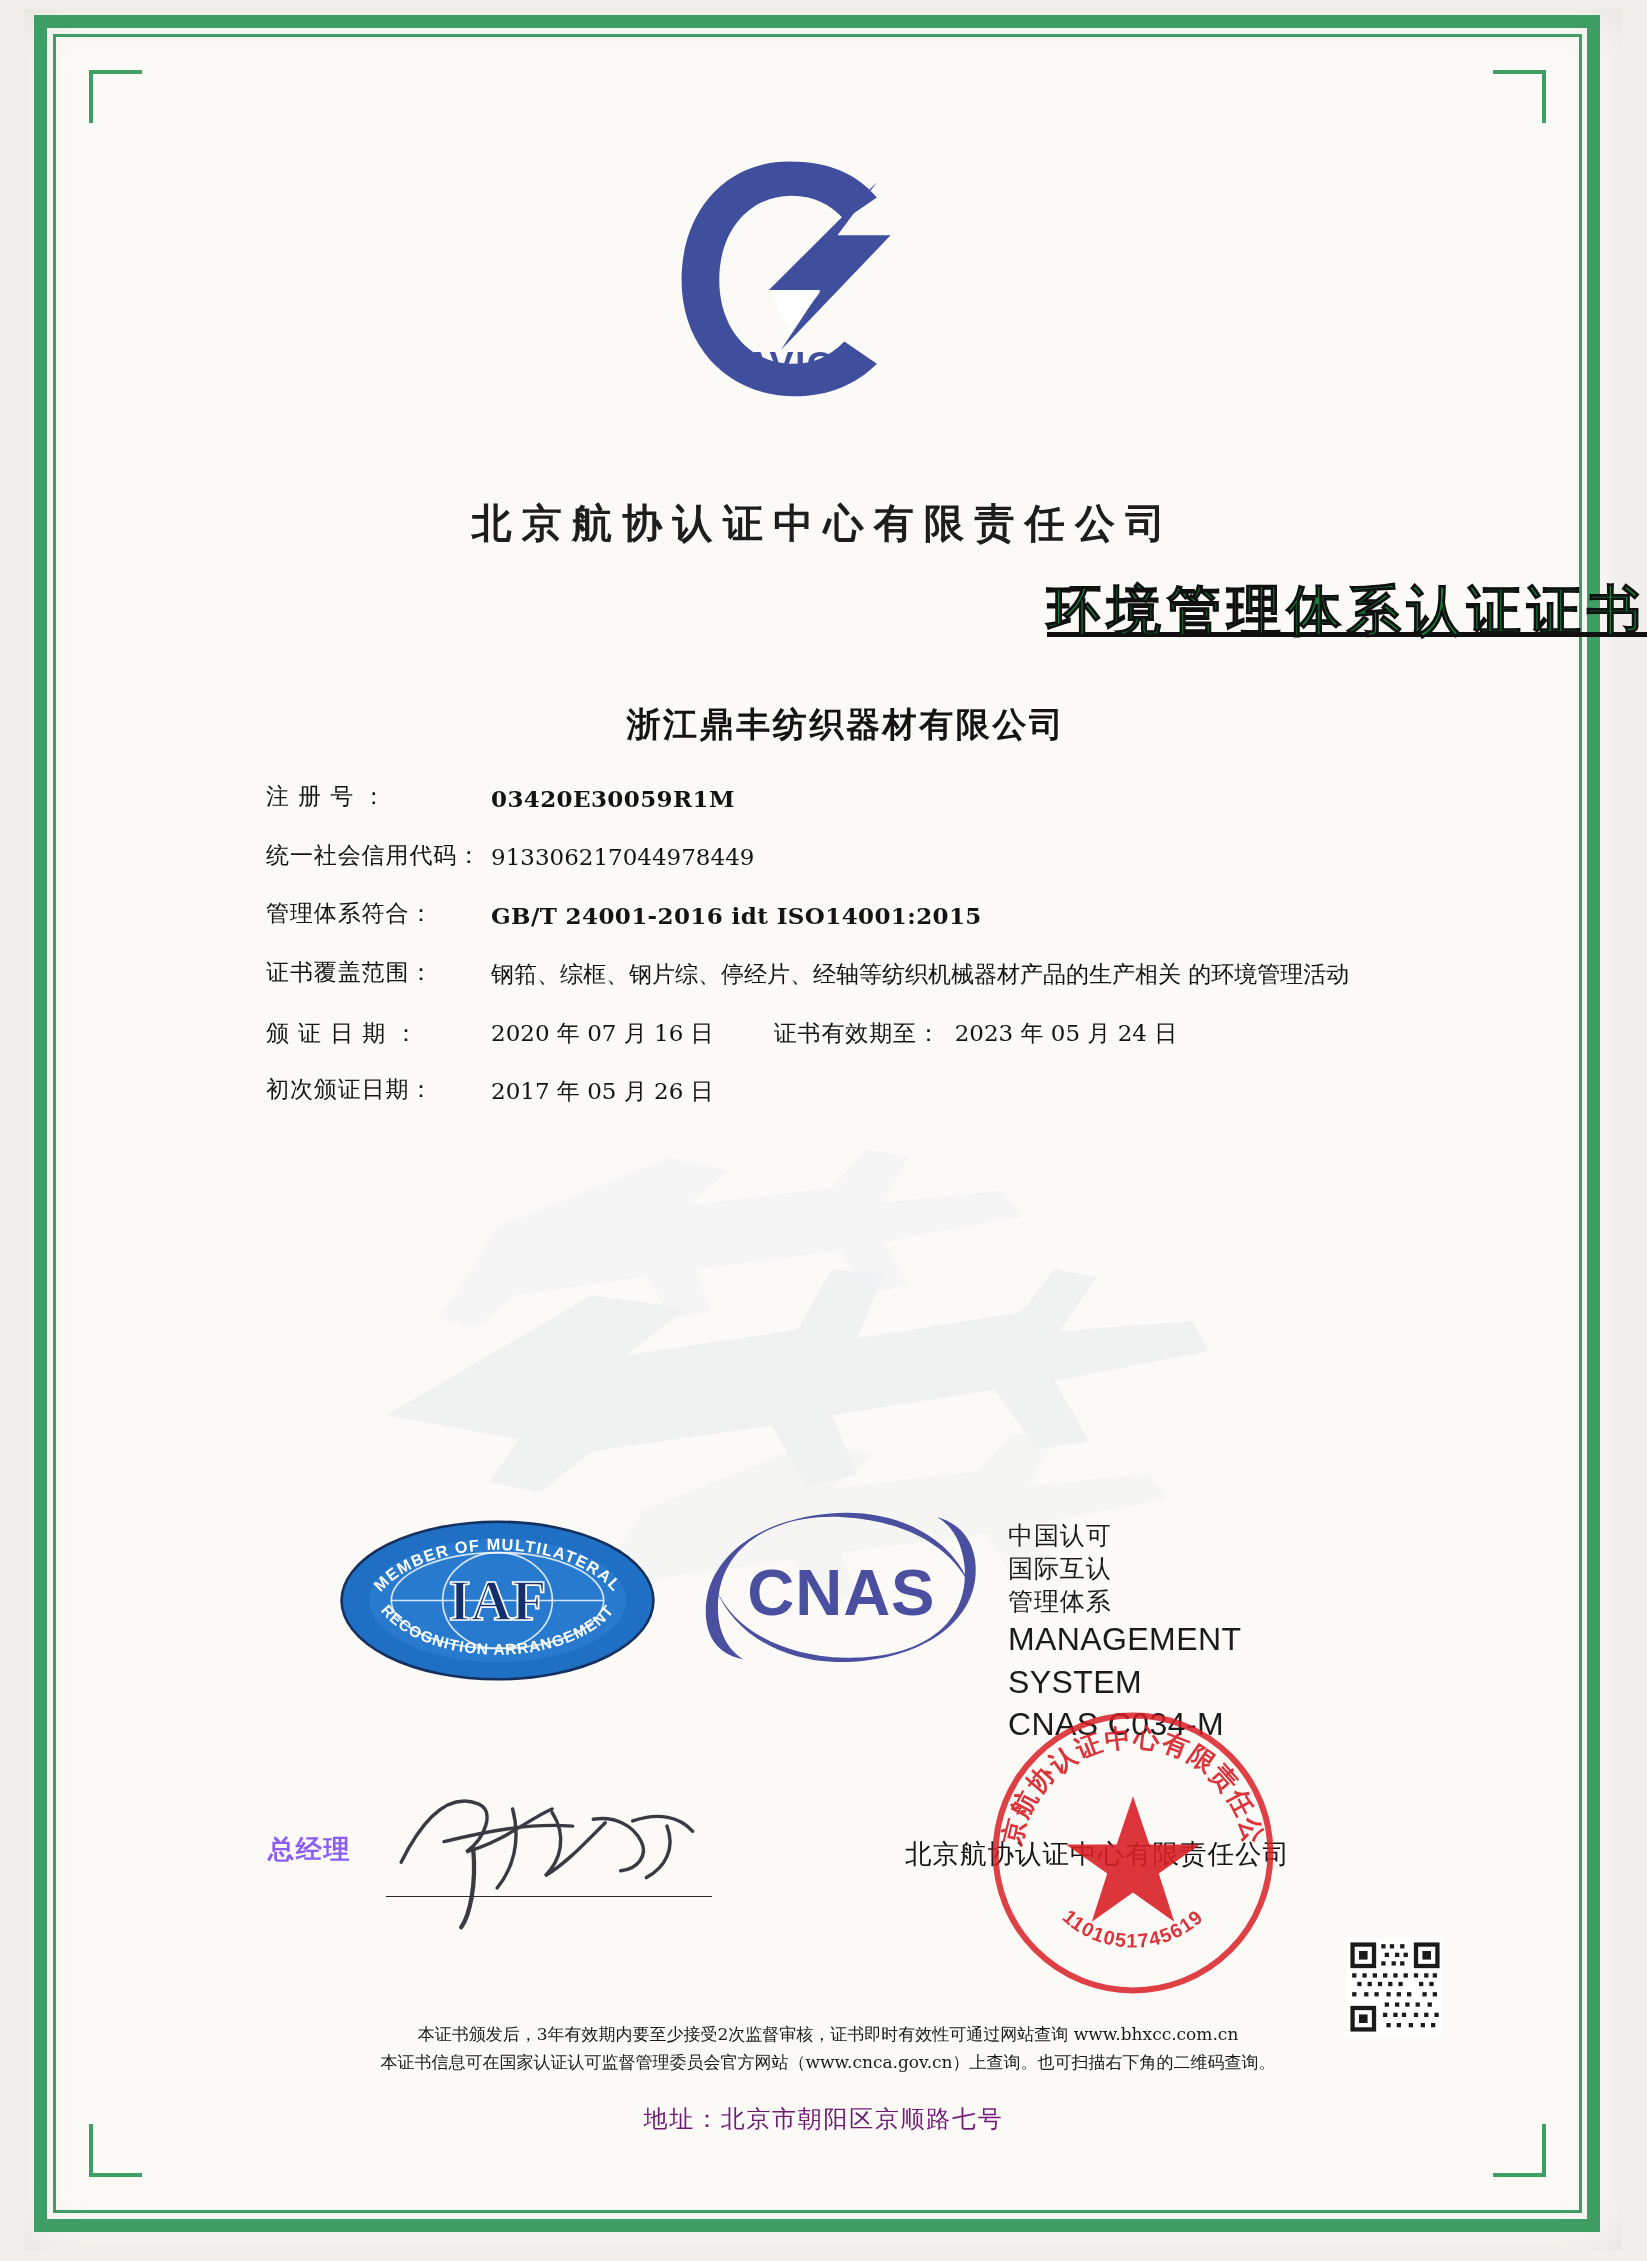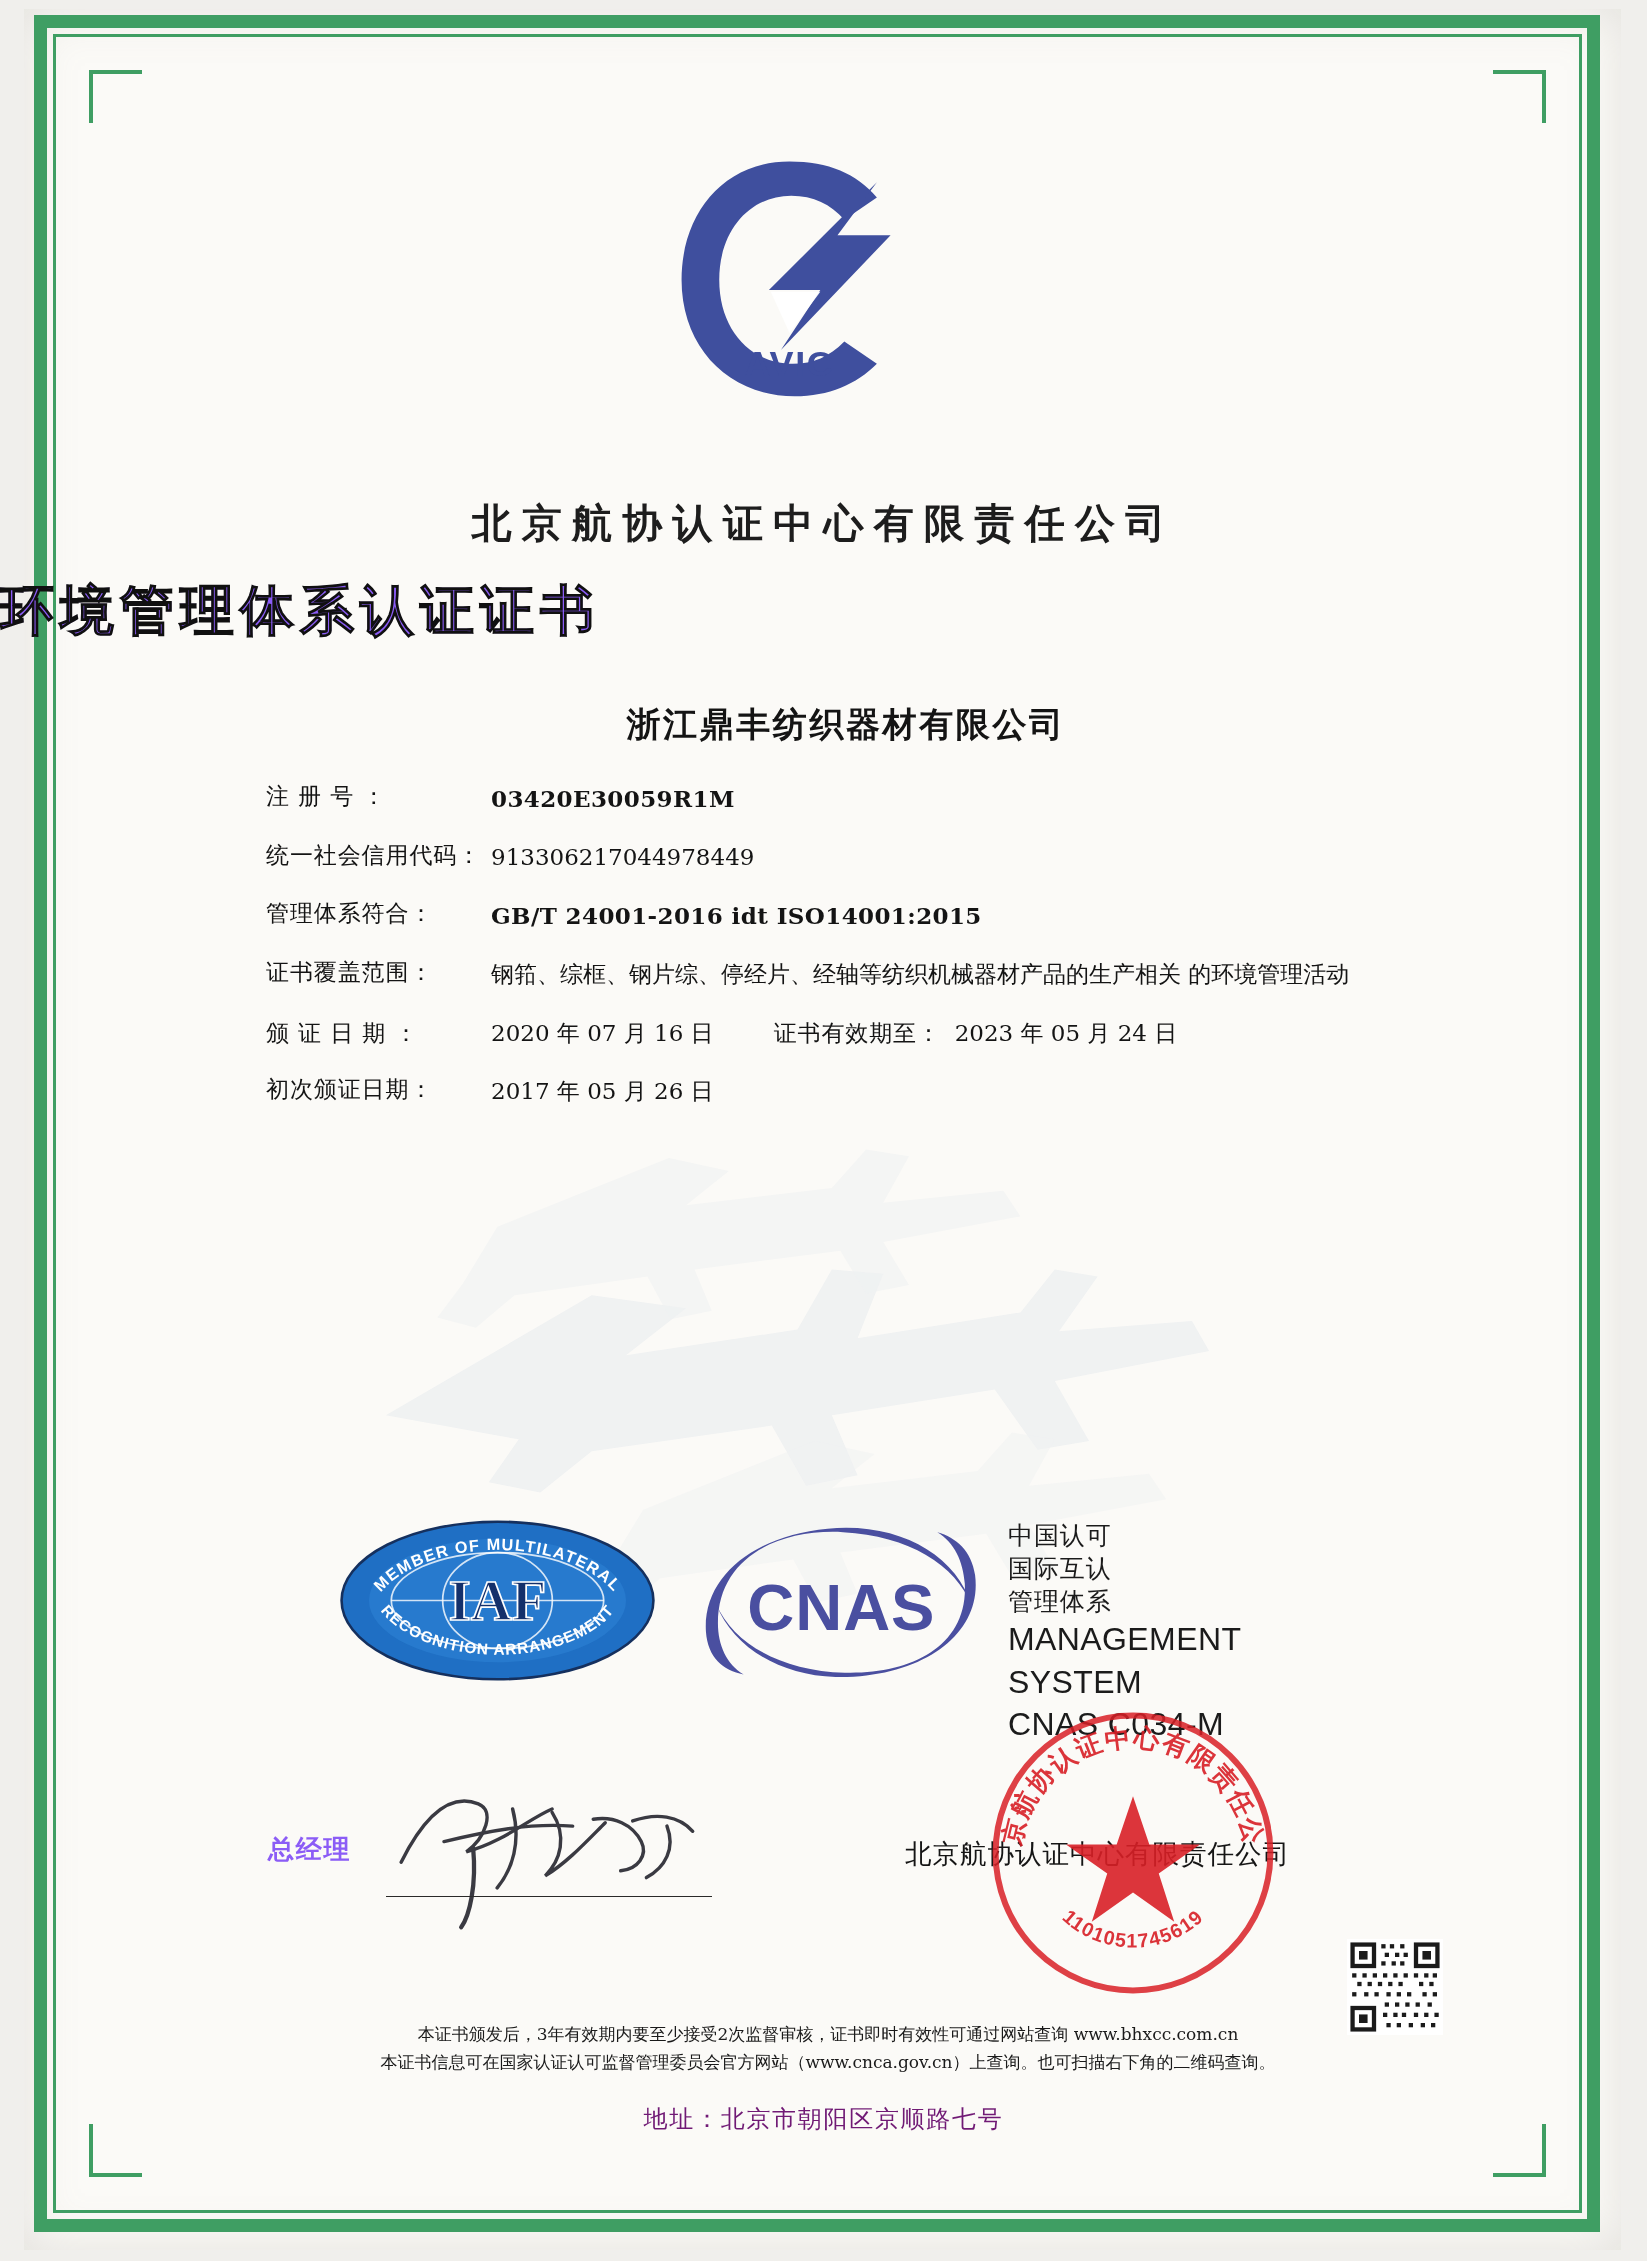--- a/index.html
+++ b/index.html
@@ -91,26 +91,27 @@
     font-family: "DejaVu Serif", serif;
     font-size: 40px;
     letter-spacing: 10.3px;
     color: #1d1d1d;
     font-weight: 600;
   }
   .cert-title {
     position: absolute;
     left: 0; right: 0;
     top: 575px;
-    text-align: left;
+    text-align: right;
     font-family: "DejaVu Serif", serif;
     font-size: 54px;
     font-weight: 800;
     letter-spacing: 6px;
-    color: #8b5cf6;
+    color: #15803d;
+    text-decoration: underline;
     -webkit-text-stroke: 1px #101010;
   }
   .holder-name {
     position: absolute;
     left: 0; right: 0;
     top: 702px;
     text-align: center;
     font-family: "DejaVu Serif", serif;
     font-size: 34px;
     font-weight: 700;
@@ -157,21 +158,21 @@
 
   
   .marks {
     position: absolute;
     left: 339px;
     top: 1510px;
     width: 1029px;
     height: 189px;
   }
   .iaf-logo { position: absolute; left: 0;   top: 8.6px; width: 317px; height: 163px; }
-  .cnas-logo{ position: absolute; left: 360px; top: 17px; width: 283px; height: 150px; }
+  .cnas-logo{ position: absolute; left: 360px; top: 2px; width: 283px; height: 150px; }
   .cnas-text {
     position: absolute;
     left: 669px;
     top: 8.6px;
     font-family: "DejaVu Serif", serif;
     font-size: 25px;
     line-height: 1.33;
     color: #1b1b1b;
     letter-spacing: 0.9px;
   }

